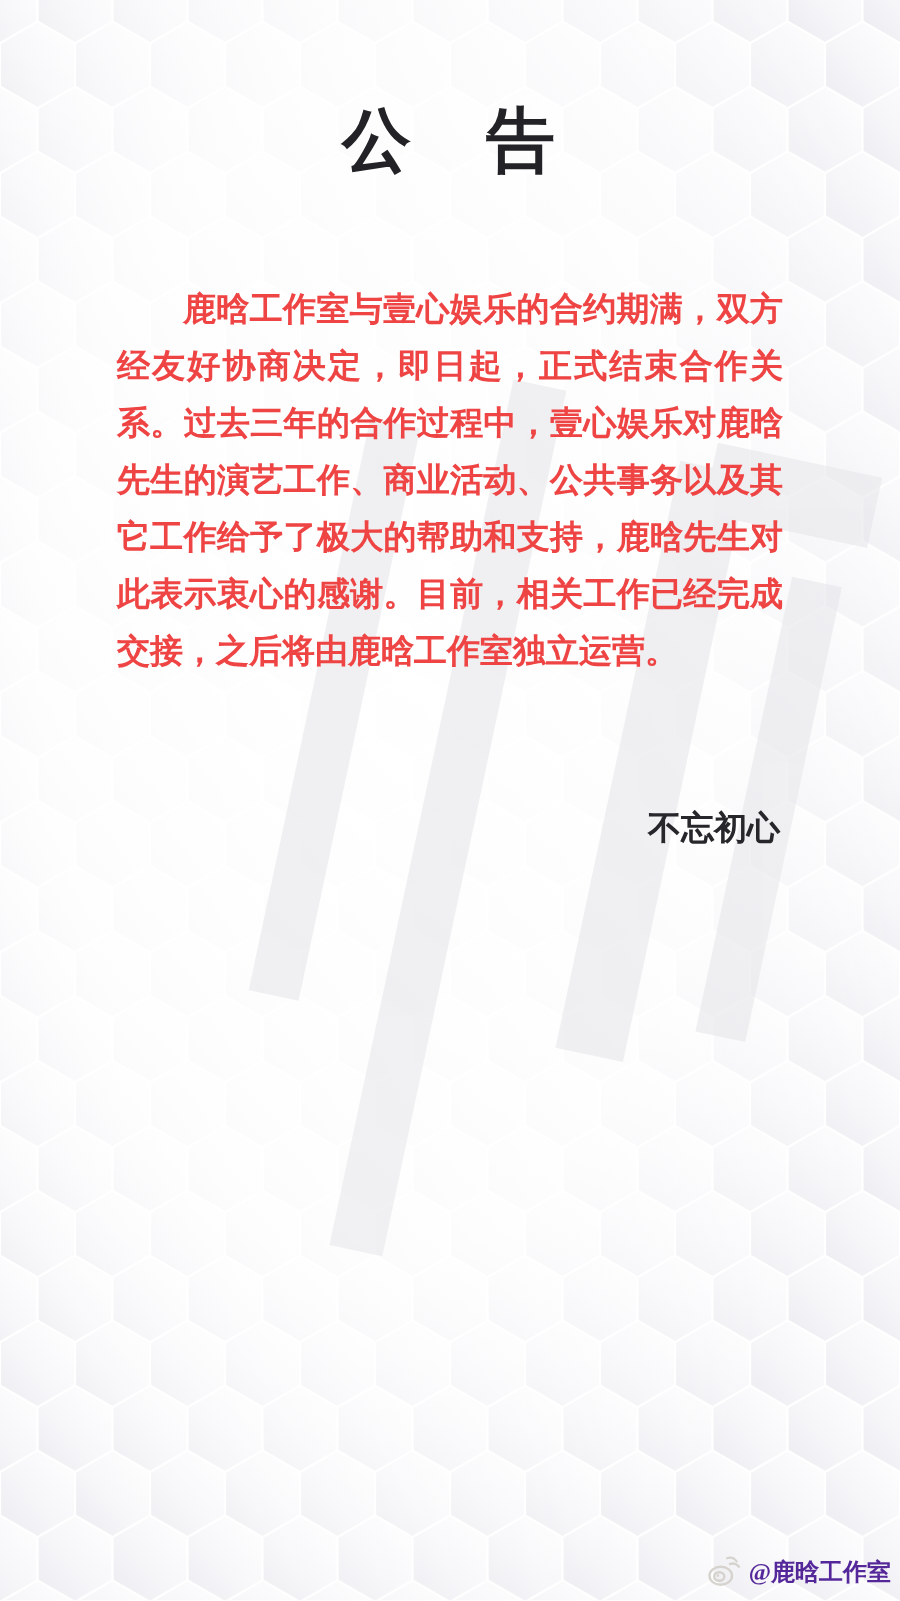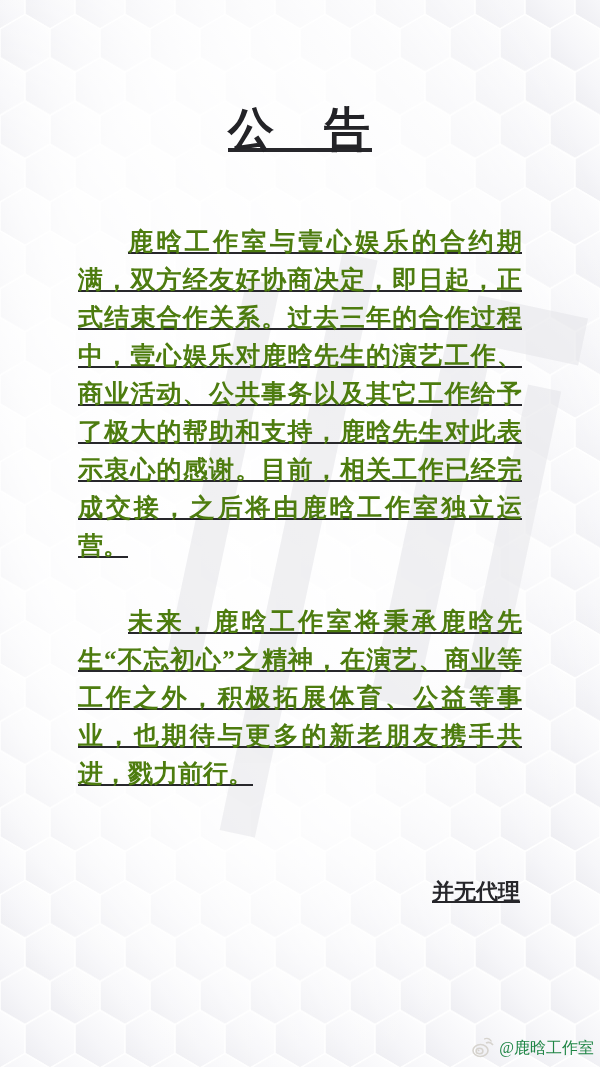--- a/index.html
+++ b/index.html
@@ -19,62 +19,61 @@
   .bg-layer {
     position: absolute;
     top: 0; left: 0;
     width: 600px;
     height: 1067px;
     pointer-events: none;
   }
   .content {
     position: relative;
     z-index: 3;
-    padding: 104px 78px 0 78px;
+    padding: 68px 78px 0 78px;
     box-sizing: border-box;
-    text-decoration: underline;
   }
   .title {
     margin: 0 0 66px 0;
     font-size: 46px;
     font-weight: 700;
     line-height: 1.15;
     text-align: center;
     letter-spacing: 2px;
     color: #232327;
   }
   .para {
     margin: 0 0 38px 0;
-    font-size: 25px;
+    font-size: 22px;
     font-weight: 700;
     line-height: 38px;
     text-align: justify;
     text-indent: 2em;
-    color: #4d7c0f;
+    color: #ef4444;
   }
   .signature {
     margin-top: 80px;
     text-align: right;
     padding-right: 2px;
     font-size: 22px;
     font-weight: 700;
     line-height: 38px;
     color: #27272b;
   }
   .weibo-watermark {
     position: absolute;
     z-index: 4;
     right: 6px;
     bottom: 8px;
     display: flex;
     align-items: center;
     gap: 4px;
     font-size: 16px;
-    font-weight: 400;
-    color: #15803d;
+    font-weight: 700;
+    color: #4c1d95;
     opacity: 0.95;
   }
   .weibo-watermark .weibo-icon {
     display: inline-flex;
     width: 24px;
     height: 22px;
   }
 </style>
 </head>
 <body>
@@ -114,24 +113,23 @@
       <rect x="398" y="285" width="46" height="400"></rect>
       <rect x="487" y="345" width="34" height="310"></rect>
       <rect x="420" y="268" width="112" height="48"></rect>
     </g>
   </svg>
 
   <div class="content">
     <h1 class="title">公　告</h1>
 
     <p class="para">鹿晗工作室与壹心娱乐的合约期满，双方经友好协商决定，即日起，正式结束合作关系。过去三年的合作过程中，壹心娱乐对鹿晗先生的演艺工作、商业活动、公共事务以及其它工作给予了极大的帮助和支持，鹿晗先生对此表示衷心的感谢。目前，相关工作已经完成交接，之后将由鹿晗工作室独立运营。</p>
-    <p class="para">未来，鹿晗工作室将秉承鹿晗先生“不忘初心”之精神，在演艺、商业等工作之外，积极拓展体育、公益等事业，也期待与更多的新老朋友携手共进，戮力前行。</p>
 
     <div class="signature">
-      <div>并无代理</div>
+      <div>不忘初心</div>
     </div>
   </div>
 
   <div class="weibo-watermark">
     <span class="weibo-icon">
       <svg viewBox="0 0 24 22" xmlns="http://www.w3.org/2000/svg" fill="none" stroke="#d5d2cc" stroke-width="1.6">
         <ellipse cx="9.5" cy="13.5" rx="7.5" ry="6"></ellipse>
         <ellipse cx="8.5" cy="14" rx="3.4" ry="2.8"></ellipse>
         <circle cx="7.6" cy="13.4" r="0.9" fill="#d5d2cc" stroke="none"></circle>
         <path d="M15 6 q4 -2 7 2"></path>

